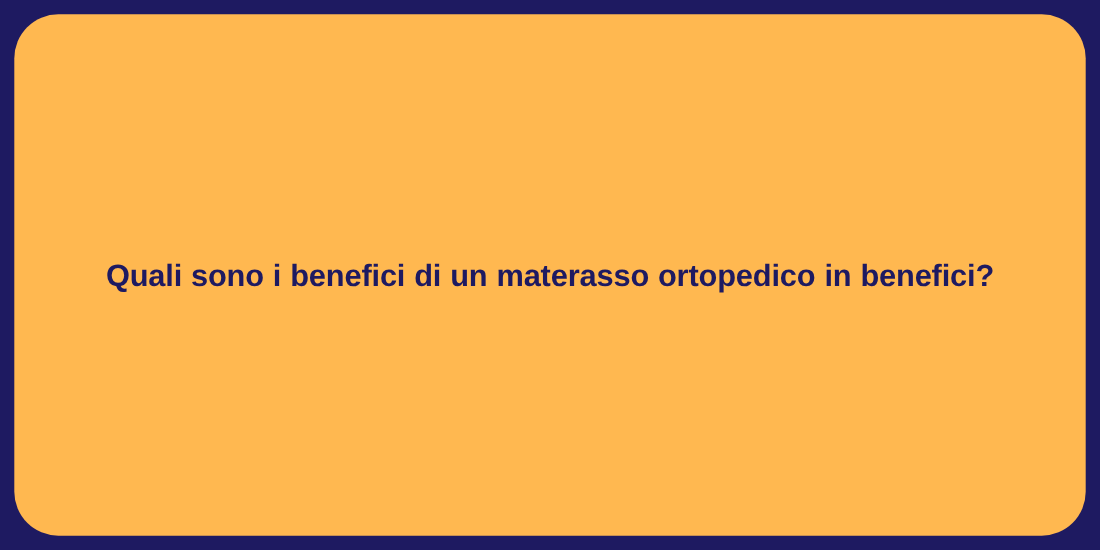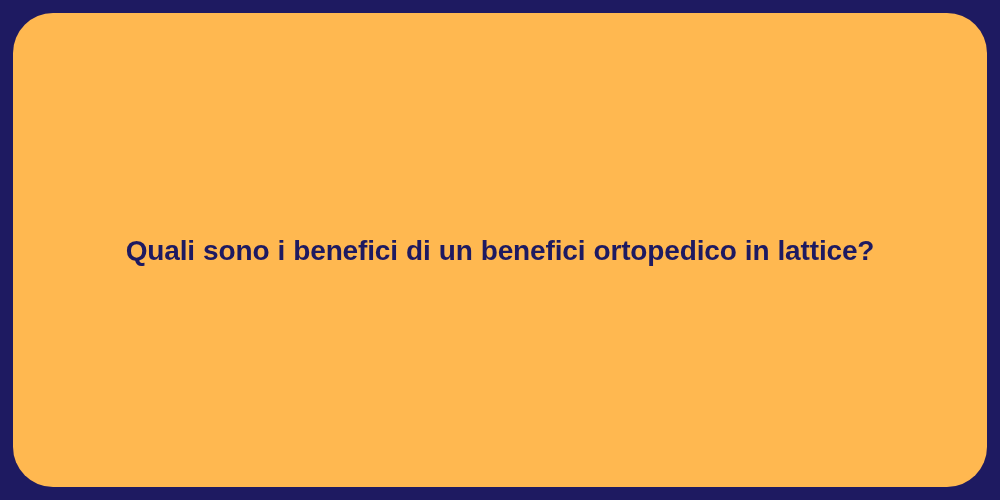--- a/index.html
+++ b/index.html
@@ -54,15 +54,15 @@
     line-height: 1.25;
     letter-spacing: -0.15px;
     word-spacing: 0.5px;
   }
 </style>
 </head>
 <body>
 
 <div id="card-root" style="background: rgb(30, 26, 97);">
   <div id="card-panel" style="background: rgb(255, 184, 80);">
-    <h1 id="question-heading" style="color: rgb(30, 26, 97);">Quali sono i benefici di un benefici ortopedico in lattice?</h1>
+    <h1 id="question-heading" style="color: rgb(30, 26, 97);">Quali sono i benefici di un materasso ortopedico in benefici?</h1>
   </div>
 </div>
 
 </body></html>

